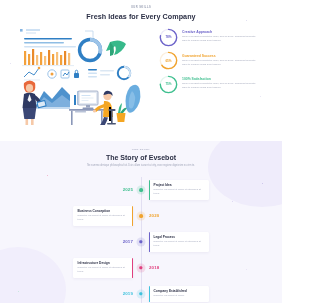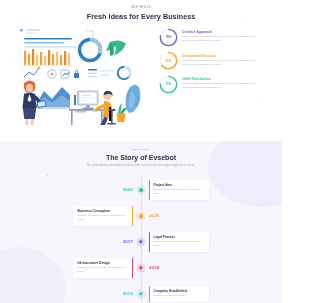--- a/index.html
+++ b/index.html
@@ -220,21 +220,21 @@
 <body>
 
 <section class="hero">
 
   <div class="dot-deco" style="left:246px;top:20px;width:1.3px;height:1.3px;background:#d9d7ee;"></div>
   <div class="dot-deco" style="left:10px;top:63px;width:1.1px;height:1.1px;background:#dedcf0;"></div>
   <div class="dot-deco" style="left:260px;top:96px;width:1.2px;height:1.2px;background:#e3e1f2;"></div>
   <div class="dot-deco" style="left:28px;top:87px;width:1px;height:1px;background:#e6e4f4;"></div>
 
   <div class="eyebrow">OUR  SKILLS</div>
-  <h1 class="hero-title">Fresh Ideas for Every Business</h1>
+  <h1 class="hero-title">Fresh Ideas for Every Company</h1>
 
   <div class="hero-body">
 
     <div class="illus-wrap">
       <svg viewBox="0 0 142 100" width="142" height="100">
 
         <rect x="8" y="4" width="2.6" height="2.6" fill="#5b9bd8" opacity=".75"></rect>
         <line x1="14" y1="5" x2="28" y2="5" stroke="#9cc3e8" stroke-width="1"></line>
         <line x1="14" y1="8" x2="24" y2="8" stroke="#cfe0f2" stroke-width="1"></line>
 

